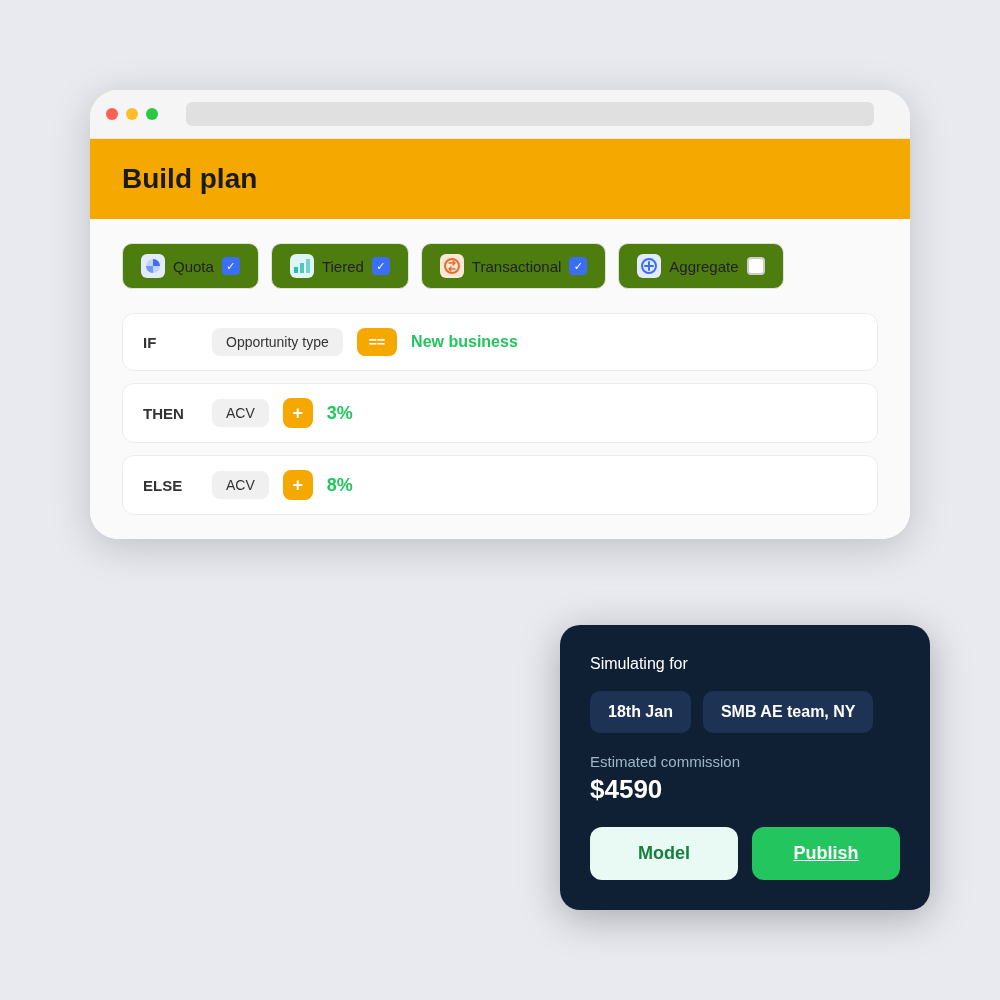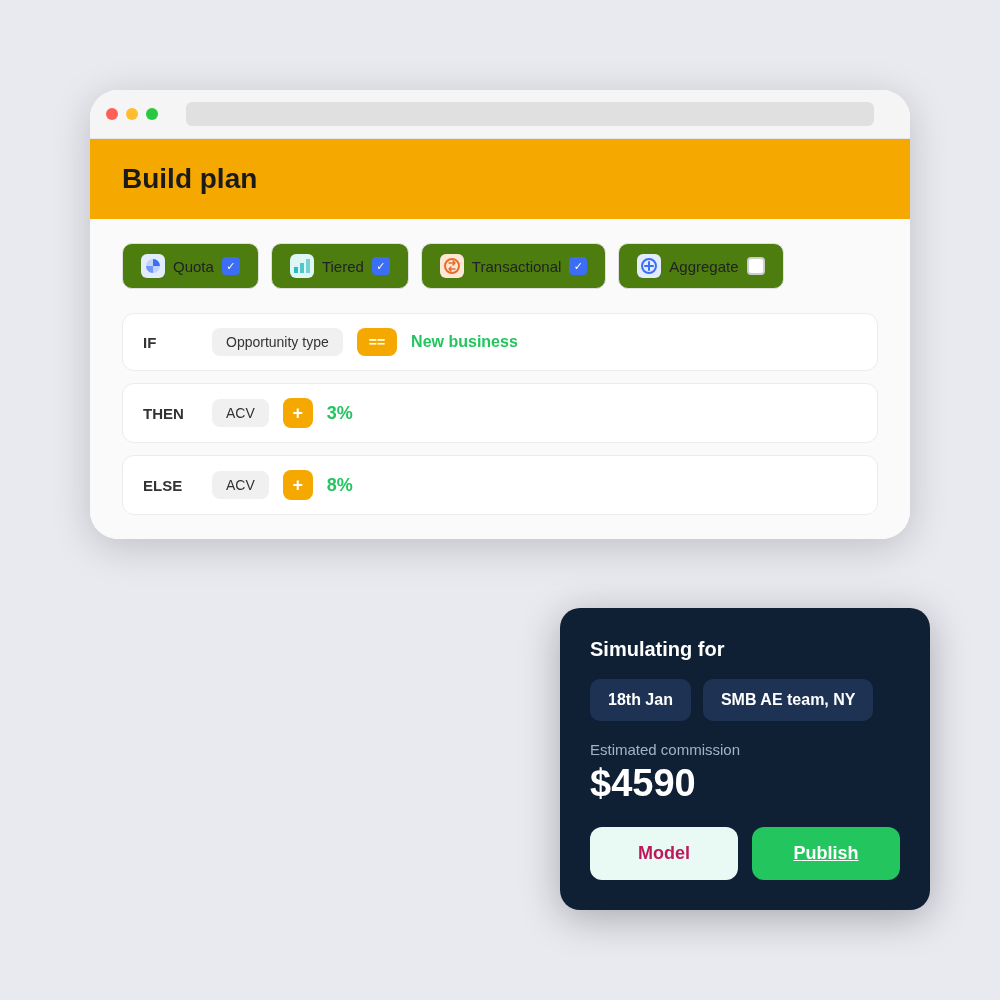--- a/index.html
+++ b/index.html
@@ -265,22 +265,22 @@
       width: 370px;
       background: #0f2035;
       border-radius: 20px;
       box-shadow: 0 8px 40px rgba(0,0,0,0.28);
       padding: 30px;
       z-index: 10;
       color: #fff;
     }
 
     .sim-title {
-      font-size: 20px;
-      font-weight: 700;
+      font-size: 16px;
+      font-weight: 400;
       color: #fff;
       margin-bottom: 18px;
     }
 
     .sim-pills {
       display: flex;
       gap: 12px;
       margin-bottom: 20px;
     }
 
@@ -293,37 +293,37 @@
       color: #fff;
     }
 
     .sim-commission-label {
       font-size: 15px;
       color: #a0b4c8;
       margin-bottom: 4px;
     }
 
     .sim-commission-value {
-      font-size: 38px;
+      font-size: 26px;
       font-weight: 900;
       color: #fff;
       margin-bottom: 22px;
     }
 
     .sim-buttons {
       display: flex;
       gap: 14px;
     }
 
     .sim-btn-model {
       flex: 1;
       padding: 16px;
       border-radius: 12px;
       background: #e8faf3;
-      color: #be185d;
+      color: #15803d;
       font-size: 18px;
       font-weight: 700;
       border: none;
       cursor: pointer;
       text-align: center;
     }
 
     .sim-btn-publish {
       flex: 1;
       padding: 16px;

